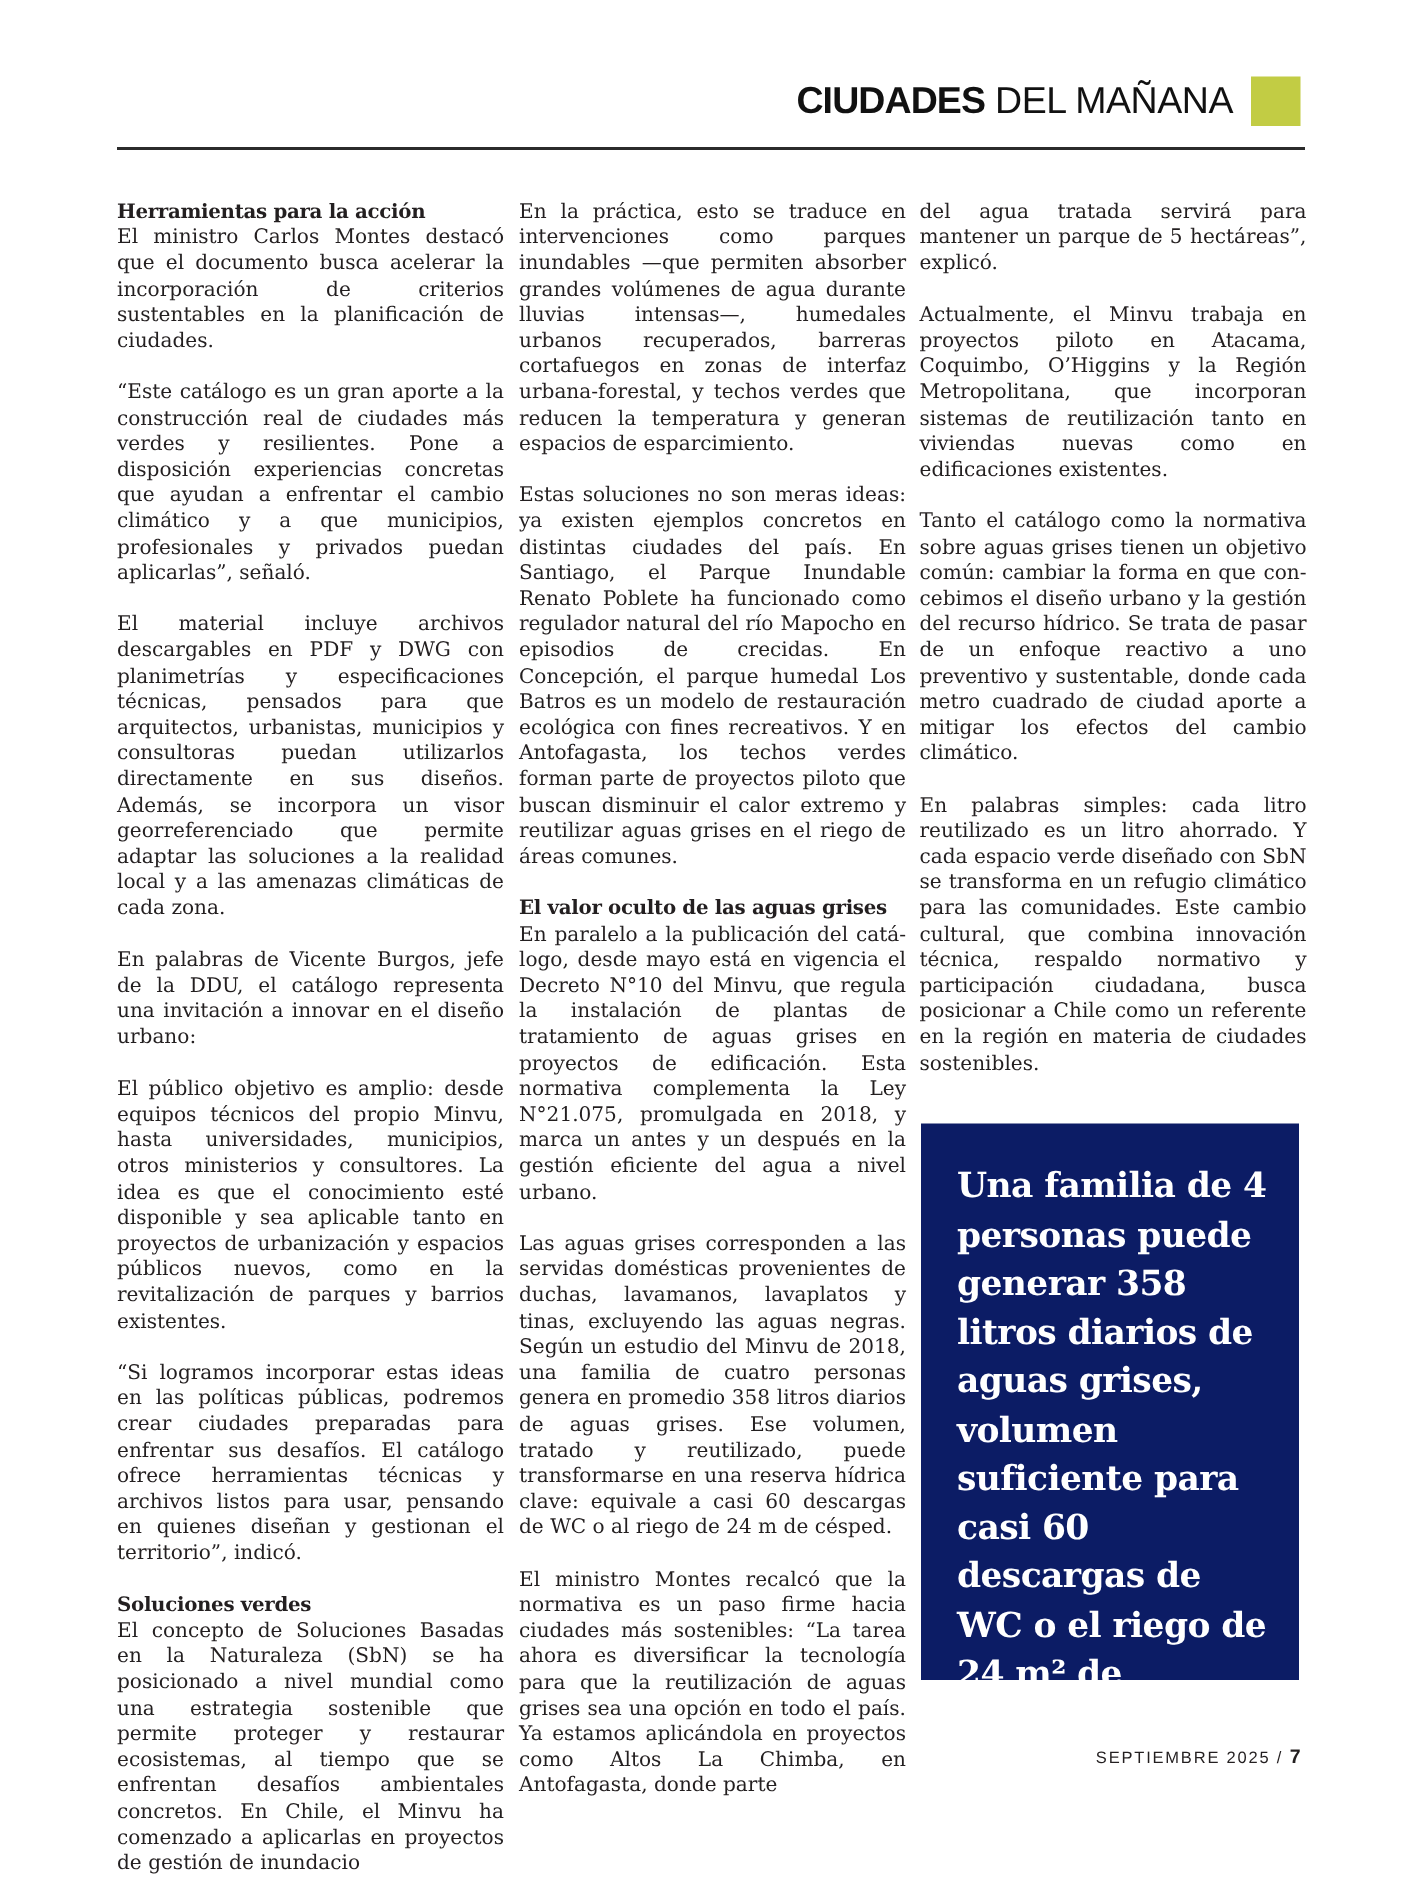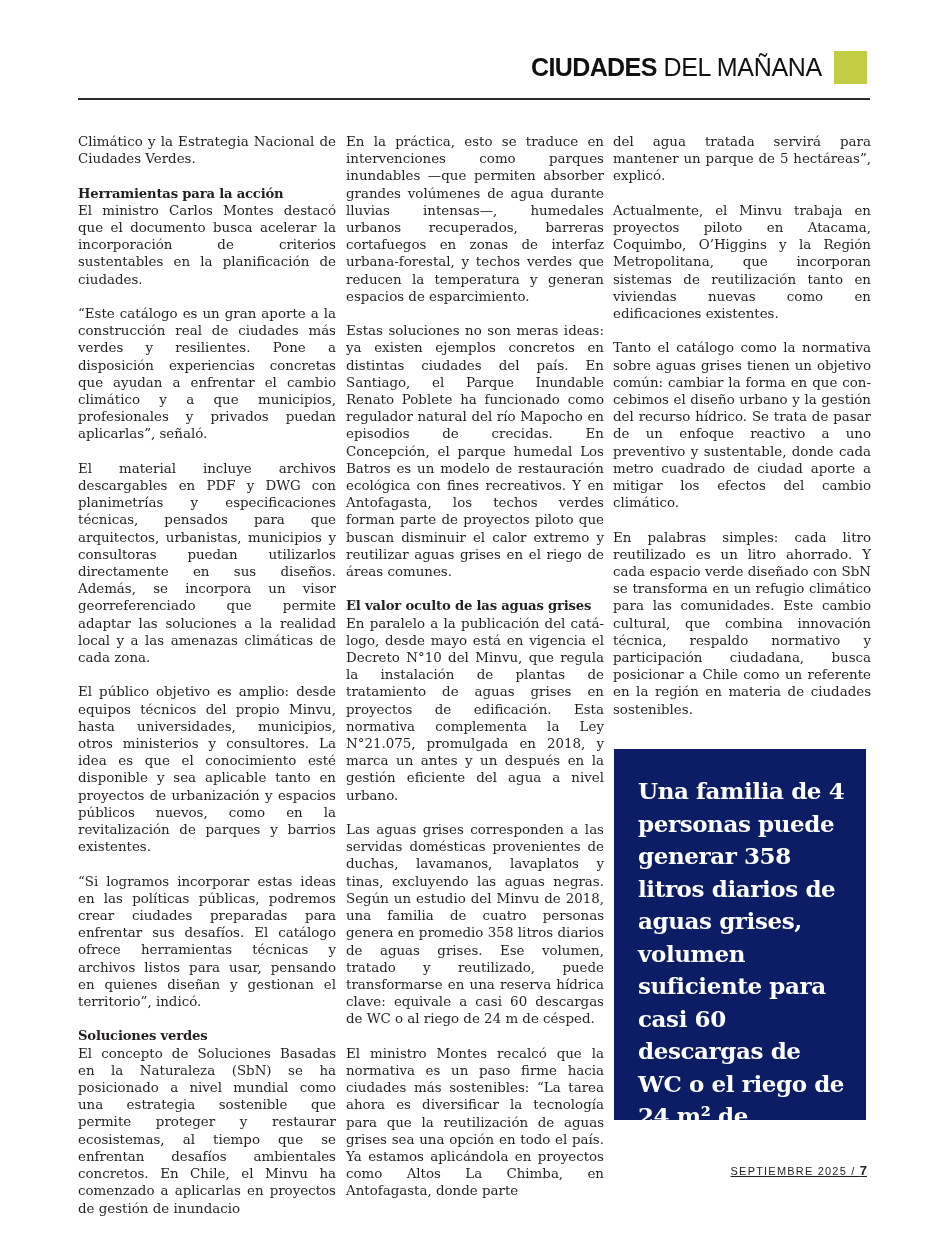--- a/index.html
+++ b/index.html
@@ -16,40 +16,40 @@
   .col1 { left: 78px; }
   .col2 { left: 346px; }
   .col3 { left: 613px; }
   .col p { margin: 0 0 17.2px 0; }
   .col p.no-gap { margin-bottom: 0; }
   .col .sub { font-weight: bold; margin: 0; text-align: left; font-size: 13.2px; letter-spacing: -0.2px; }
 
   .callout { position: absolute; left: 614px; top: 749px; width: 252px; height: 371px; background: #0c1c65; box-sizing: border-box; padding: 26px 18px 0 24px; }
   .callout-text { font-family: "DejaVu Serif", serif; font-weight: bold; color: #ffffff; font-size: 23px; line-height: 32.5px; letter-spacing: -0.4px; margin: 0; }
 
-  .footer { position: absolute; top: 1163px; right: 78px; font-family: "Liberation Sans", sans-serif; font-size: 11px; letter-spacing: 1.2px; color: #231f20; white-space: nowrap; text-decoration: underline; }
+  .footer { position: absolute; top: 1163px; right: 78px; font-family: "Liberation Sans", sans-serif; font-size: 11px; letter-spacing: 1.2px; color: #231f20; white-space: nowrap; }
   .footer .page-num { font-weight: bold; font-size: 13px; letter-spacing: 0; }
 </style>
 </head>
 <body>
 
 <div class="header">
   <div class="header-title">
     <span class="bold">CIUDADES</span><span class="light"> DEL MAÑANA</span>
   </div>
   <div class="header-square" style="background: rgb(194, 204, 68);"></div>
 </div>
 <div class="header-rule"></div>
 
 <div class="col col1">
-    <p>Climático y la Estrategia Nacional de Ciudades Verdes.</p>
     <h3 class="sub">Herramientas para la acción</h3>
     <p>El ministro Carlos Montes destacó que el documento busca acelerar la incor­poración de criterios sustentables en la planificación de ciudades.</p>
     <p>“Este catálogo es un gran aporte a la construcción real de ciudades más ver­des y resilientes. Pone a disposición experiencias concretas que ayudan a enfrentar el cambio climático y a que municipios, profesionales y privados puedan aplicarlas”, señaló.</p>
     <p>El material incluye archivos descarga­bles en PDF y DWG con planimetrías y especificaciones técnicas, pensados para que arquitectos, urbanistas, muni­cipios y consultoras puedan utilizarlos directamente en sus diseños. Además, se incorpora un visor georreferenciado que permite adaptar las soluciones a la realidad local y a las amenazas climáti­cas de cada zona.</p>
+    <p>En palabras de Vicente Burgos, jefe de la DDU, el catálogo representa una invita­ción a innovar en el diseño urbano:</p>
     <p>El público objetivo es amplio: desde equipos técnicos del propio Minvu, has­ta universidades, municipios, otros mi­nisterios y consultores. La idea es que el conocimiento esté disponible y sea apli­cable tanto en proyectos de urbaniza­ción y espacios públicos nuevos, como en la revitalización de parques y barrios existentes.</p>
     <p>“Si logramos incorporar estas ideas en las políticas públicas, podremos crear ciudades preparadas para enfrentar sus desafíos. El catálogo ofrece herramien­tas técnicas y archivos listos para usar, pensando en quienes diseñan y gestio­nan el territorio”, indicó.</p>
     <h3 class="sub">Soluciones verdes</h3>
     <p class="no-gap">El concepto de Soluciones Basadas en la Naturaleza (SbN) se ha posicionado a nivel mundial como una estrategia sos­tenible que permite proteger y restaurar ecosistemas, al tiempo que se enfrentan desafíos ambientales concretos. En Chi­le, el Minvu ha comenzado a aplicarlas en proyectos de gestión de inundacio­</p>
   </div>
 <div class="col col2">
     <p>En la práctica, esto se traduce en inter­venciones como parques inundables —que permiten absorber grandes volú­menes de agua durante lluvias inten­sas—, humedales urbanos recuperados, barreras cortafuegos en zonas de in­terfaz urbana-forestal, y techos verdes que reducen la temperatura y generan espacios de esparcimiento.</p>
     <p>Estas soluciones no son meras ideas: ya existen ejemplos concretos en distintas ciudades del país. En Santiago, el Par­que Inundable Renato Poblete ha fun­cionado como regulador natural del río Mapocho en episodios de crecidas. En Concepción, el parque humedal Los Ba­tros es un modelo de restauración eco­lógica con fines recreativos. Y en Anto­fagasta, los techos verdes forman parte de proyectos piloto que buscan dismi­nuir el calor extremo y reutilizar aguas grises en el riego de áreas comunes.</p>
     <h3 class="sub">El valor oculto de las aguas grises</h3>
     <p>En paralelo a la publicación del catá­logo, desde mayo está en vigencia el Decreto N°10 del Minvu, que regula la instalación de plantas de tratamiento de aguas grises en proyectos de edifi­cación. Esta normativa complementa la Ley N°21.075, promulgada en 2018, y marca un antes y un después en la ges­tión eficiente del agua a nivel urbano.</p>

